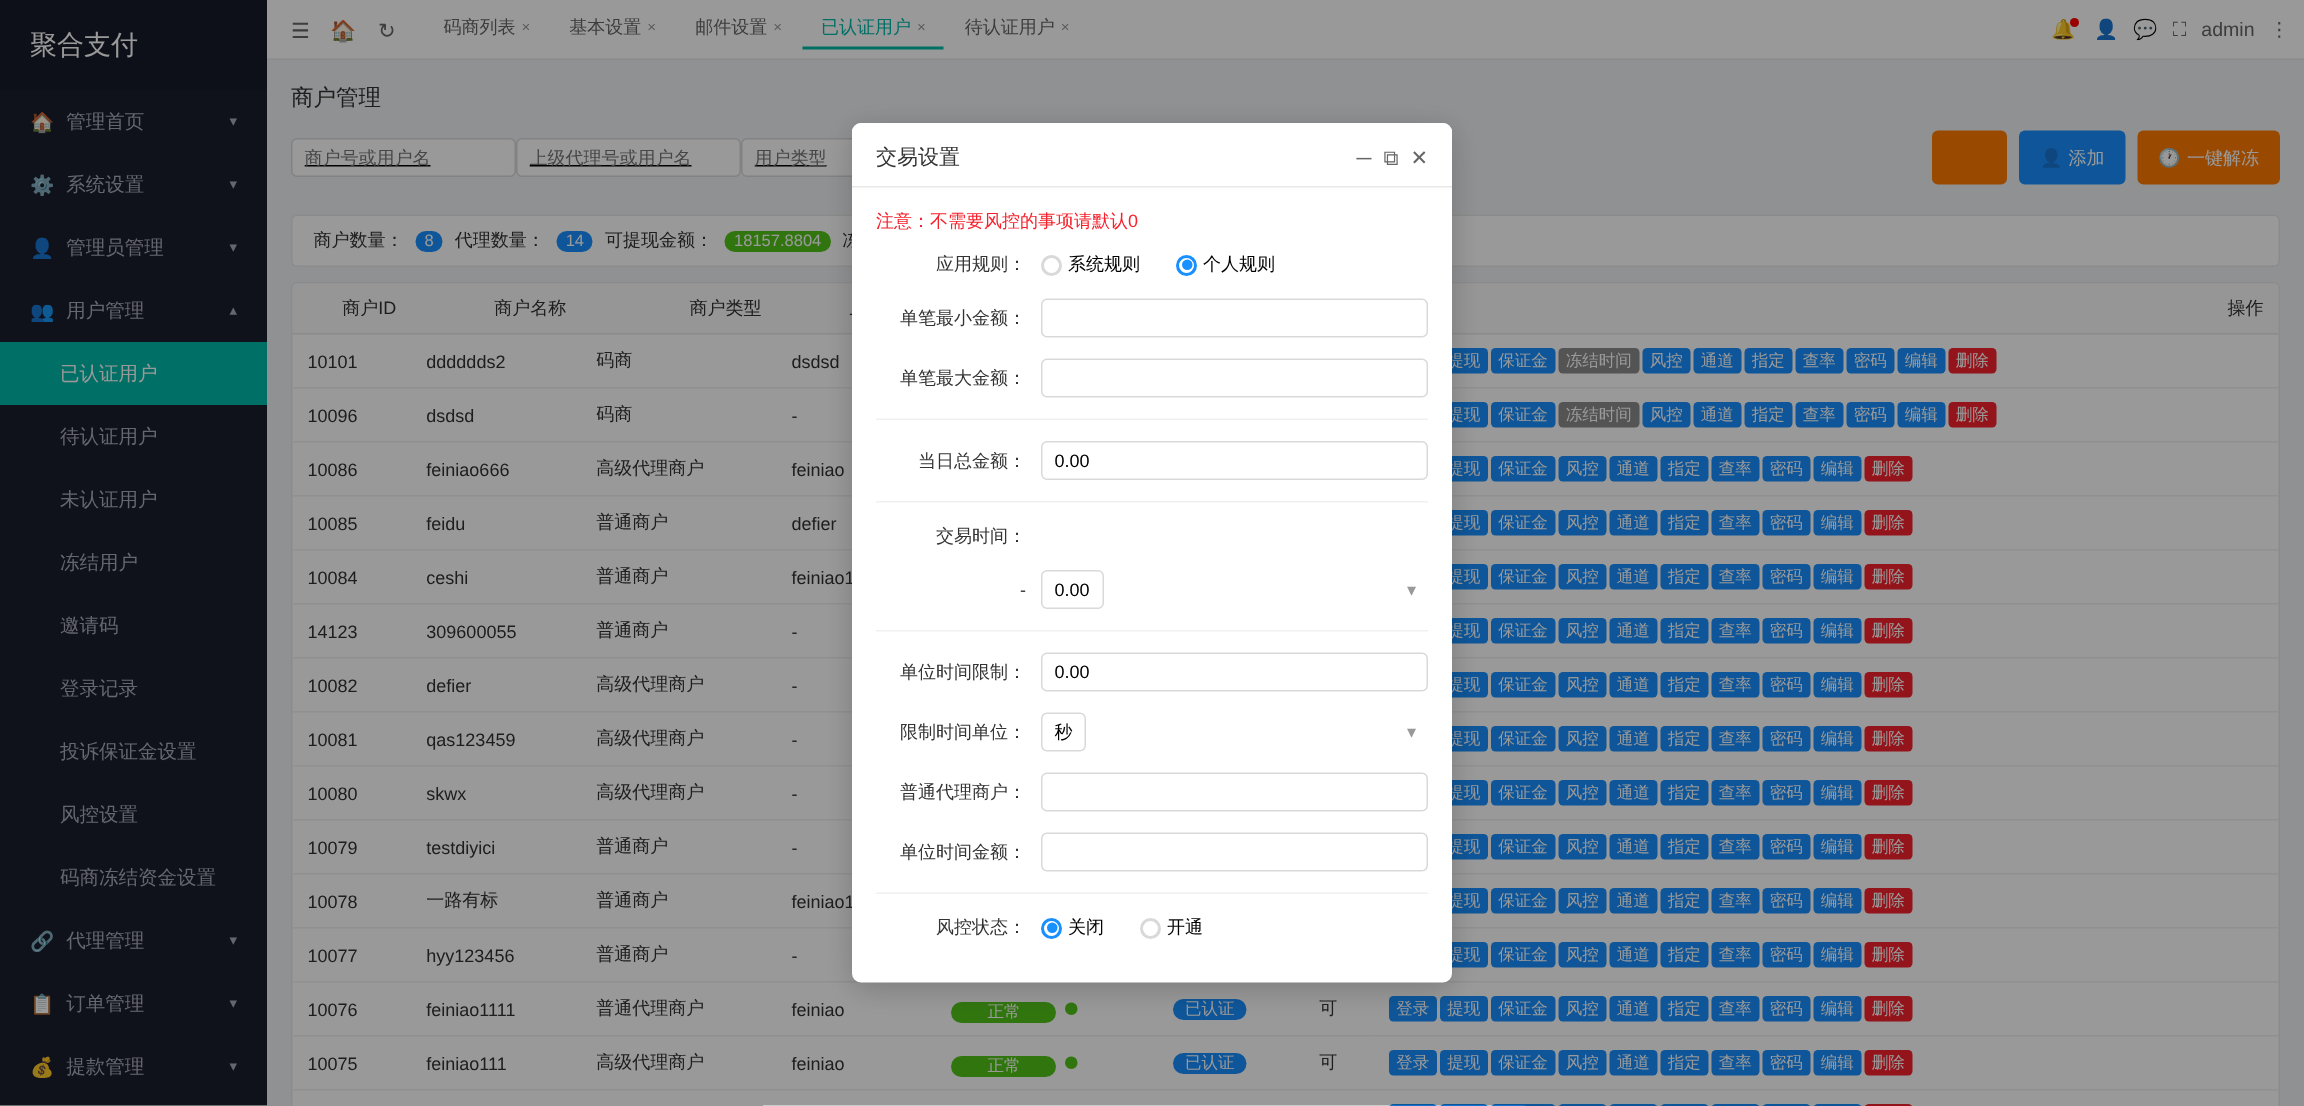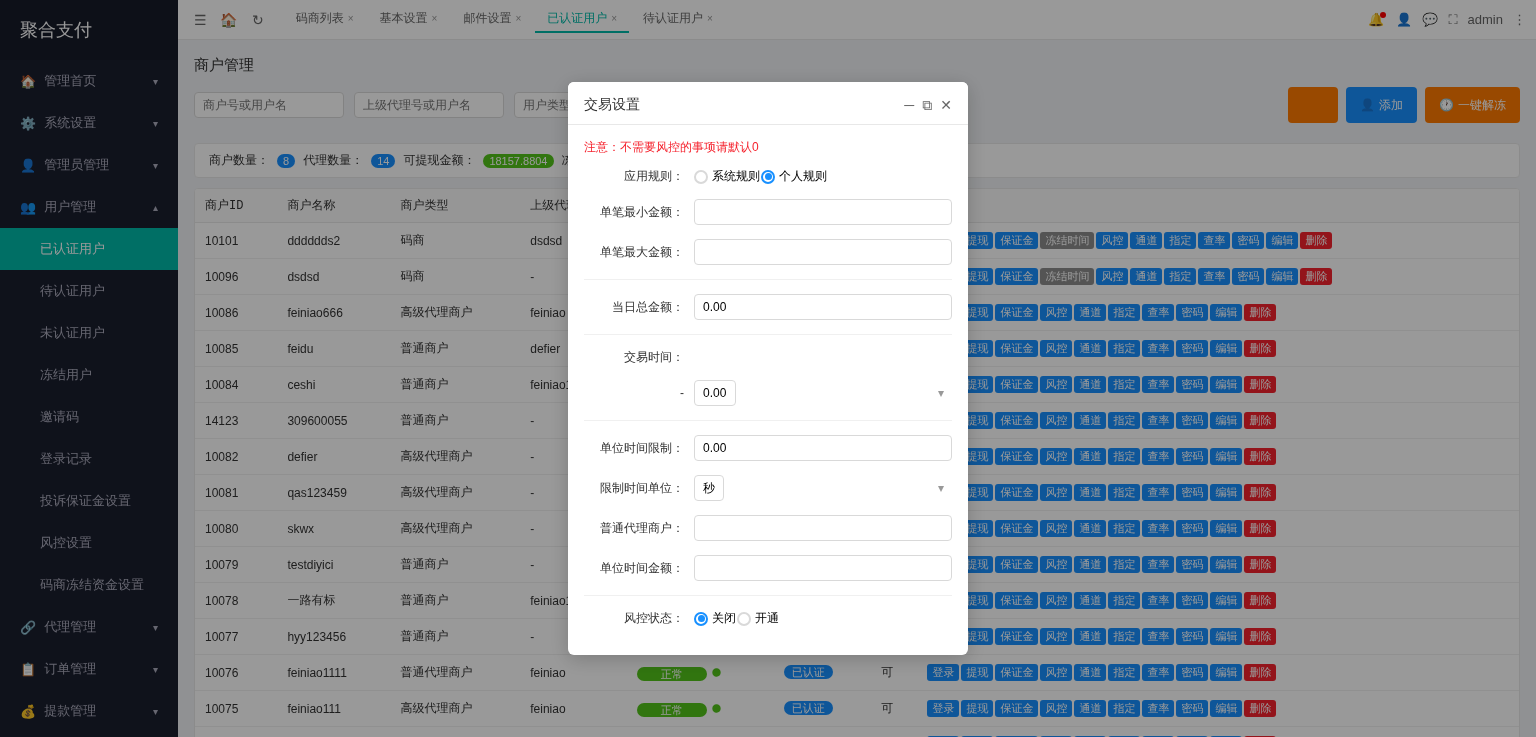--- a/index.html
+++ b/index.html
@@ -23,33 +23,33 @@
     .topbar-tab.active { color: #00b9a8; border-bottom: 2px solid #00b9a8; }
     .topbar-tab .close-x { font-size: 10px; color: #999; }
     .topbar-right { margin-left: auto; display: flex; align-items: center; gap: 10px; color: #666; font-size: 13px; }
     .notification-dot { display: inline-block; width: 6px; height: 6px; background: red; border-radius: 50%; vertical-align: top; margin-left: -4px; }
 
     
     .content { flex: 1; padding: 16px; overflow: auto; position: relative; }
     .page-title { font-size: 15px; color: #333; margin-bottom: 12px; }
 
     
-    .filter-row { display: flex; gap: 10px; margin-bottom: 10px; align-items: center; }
+    .filter-row { display: flex; margin-bottom: 10px; align-items: center; text-decoration: underline; }
     .filter-input { border: 1px solid #d9d9d9; border-radius: 4px; padding: 5px 8px; font-size: 12px; width: 150px; }
 
     
     .stats-bar { background: #fff; border: 1px solid #e8e8e8; border-radius: 4px; padding: 8px 14px; margin-bottom: 10px; font-size: 12px; color: #333; display: flex; align-items: center; gap: 8px; }
     .stats-badge { display: inline-block; background: #1890ff; color: #fff; border-radius: 10px; padding: 1px 6px; font-size: 11px; }
     .stats-badge.green { background: #52c41a; }
     .stats-badge.red { background: #f5222d; }
 
     
     .table-wrap { background: #fff; border: 1px solid #e8e8e8; border-radius: 4px; overflow: auto; }
     table { width: 100%; border-collapse: collapse; font-size: 12px; }
-    th { background: #fafafa; padding: 8px 10px; text-align: left; border-bottom: 1px solid #e8e8e8; color: #333; font-weight: normal; white-space: nowrap; font-family: Liberation Mono, monospace; }
+    th { background: #fafafa; padding: 8px 10px; text-align: right; border-bottom: 1px solid #e8e8e8; color: #333; font-weight: normal; white-space: nowrap; }
     td { padding: 7px 10px; border-bottom: 1px solid #f0f0f0; white-space: nowrap; color: #333; }
 
     
     .badge-normal { background: #52c41a; color: #fff; border-radius: 10px; padding: 1px 24px; font-size: 11px; }
     .badge-auth { background: #1890ff; color: #fff; border-radius: 10px; padding: 1px 8px; font-size: 11px; }
 
     
     .act-btn { display: inline-block; background: #1890ff; color: #fff; border-radius: 3px; padding: 1px 5px; font-size: 11px; cursor: pointer; margin: 1px; }
     .act-btn.red { background: #f5222d; }
     .act-btn.gray { background: #8c8c8c; }
@@ -66,21 +66,21 @@
     .modal-title { font-size: 14px; color: #333; font-weight: 500; }
     .modal-controls { display: flex; gap: 8px; color: #666; font-size: 14px; }
     .modal-body { padding: 14px 16px; max-height: 550px; overflow-y: auto; }
     .modal-notice { color: #f5222d; font-size: 12px; margin-bottom: 12px; }
     .form-row { display: flex; align-items: center; margin-bottom: 14px; }
     .form-label { width: 110px; text-align: right; padding-right: 10px; color: #333; font-size: 12px; flex-shrink: 0; }
     .form-control { flex: 1; border: 1px solid #d9d9d9; border-radius: 4px; padding: 5px 8px; font-size: 12px; }
     .form-select { flex: 1; border: 1px solid #d9d9d9; border-radius: 4px; padding: 5px 8px; font-size: 12px; background: #fff; appearance: none; }
     .form-select-wrap { flex: 1; position: relative; }
     .form-select-wrap::after { content: '▾'; position: absolute; right: 8px; top: 50%; transform: translateY(-50%); color: #999; pointer-events: none; }
-    .radio-group { display: flex; gap: 1px; align-items: center; }
+    .radio-group { display: flex; gap: 24px; align-items: center; }
     .radio-label { display: flex; align-items: center; gap: 4px; cursor: pointer; font-size: 12px; }
     .radio-dot { width: 14px; height: 14px; border-radius: 50%; border: 2px solid #d9d9d9; display: flex; align-items: center; justify-content: center; }
     .radio-dot.checked { border-color: #1890ff; }
     .radio-dot.checked::after { content: ''; width: 7px; height: 7px; border-radius: 50%; background: #1890ff; display: block; }
 
     .divider { border: none; border-top: 1px solid #f0f0f0; margin: 8px 0 14px; }
 
     
     ::-webkit-scrollbar { width: 5px; height: 5px; }
     ::-webkit-scrollbar-thumb { background: #ccc; border-radius: 3px; }

